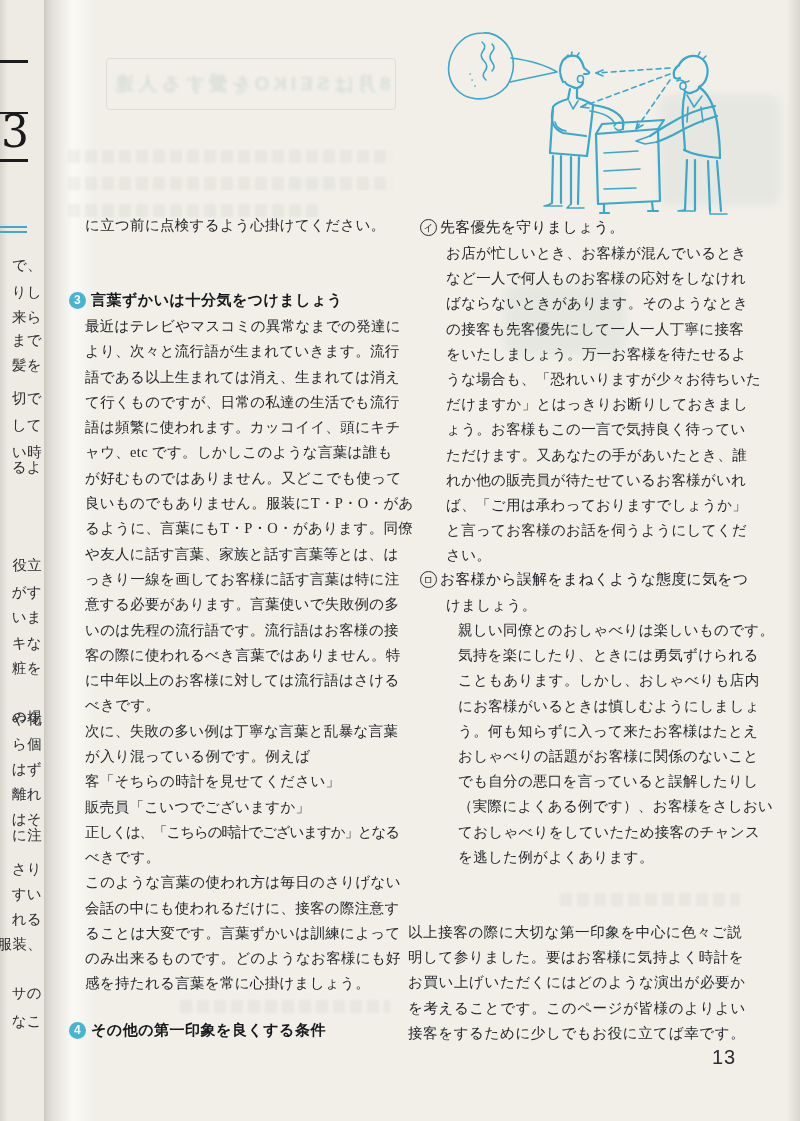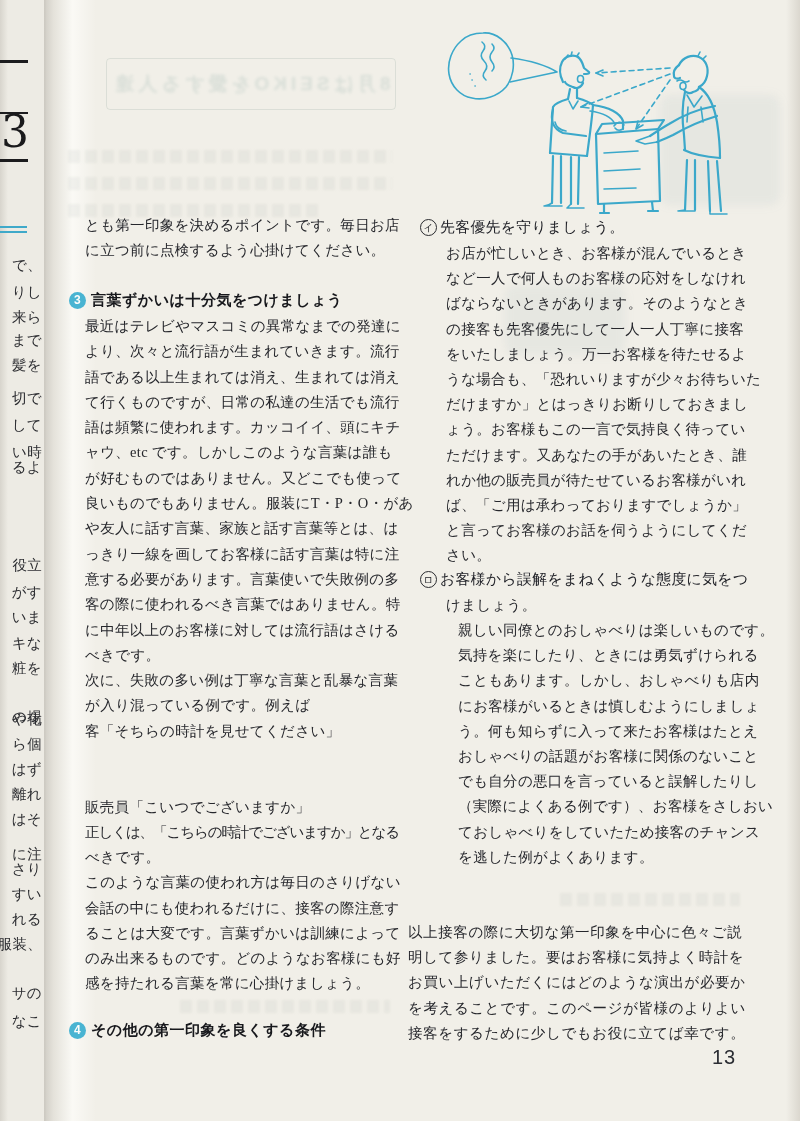--- a/index.html
+++ b/index.html
@@ -78,21 +78,21 @@
     <span class="frag" style="top: 585px;">がす</span>
     <span class="frag" style="top: 610px;">いま</span>
     <span class="frag" style="top: 636px;">キな</span>
     <span class="frag" style="top: 661px;">粧を</span>
     <span class="frag" style="top: 710px;">の場</span>
     <span class="frag" style="top: 712px;">や化</span>
     <span class="frag" style="top: 737px;">ら個</span>
     <span class="frag" style="top: 762px;">はず</span>
     <span class="frag" style="top: 787px;">離れ</span>
     <span class="frag" style="top: 812px;">はそ</span>
-    <span class="frag" style="top: 847px;">に注</span>
+    <span class="frag" style="top: 828px;">に注</span>
     <span class="frag" style="top: 862px;">さり</span>
     <span class="frag" style="top: 887px;">すい</span>
     <span class="frag" style="top: 912px;">れる</span>
     <span class="frag" style="top: 937px;">服装、</span>
     <span class="frag" style="top: 986px;">サの</span>
     <span class="frag" style="top: 1014px;">なこ</span>
   </div>
 <div class="abs fold"></div>
 <div class="abs edge-right"></div>
 
@@ -162,41 +162,42 @@
     <path class="ln dash" d="M244,58 L170,63"></path>
     <path class="ln thin" d="M170,63 l7,-3 M170,63 l7,3"></path>
     <path class="ln dash" d="M244,64 L155,97"></path>
     <path class="ln thin" d="M155,97 l7,-4 M155,97 l8,1"></path>
     <path class="ln dash" d="M244,70 L210,119"></path>
     <path class="ln thin" d="M210,119 l2,-8 M210,119 l7,-4"></path>
   </g>
 </svg>
 
 <div class="abs tcol" style="left:85px;top:213px;width:316px;">
-    <div class="tl">とも第一印象を決めるポイントです。毎日お店</div>
     <div class="tl">に立つ前に点検するよう心掛けてください。</div>
   </div>
 
 <div class="abs h-sec" style="left:69px;top:291px;">
   <span class="numcirc">3</span>
   <span>言葉ずかいは十分気をつけましょう</span>
 </div>
 
 <div class="abs tcol" style="left:85px;top:314px;width:316px;">
     <div class="tl">最近はテレビやマスコミの異常なまでの発達に</div>
     <div class="tl">より、次々と流行語が生まれていきます。流行</div>
     <div class="tl">語である以上生まれては消え、生まれては消え</div>
     <div class="tl">て行くものですが、日常の私達の生活でも流行</div>
     <div class="tl">語は頻繁に使われます。カッコイイ、頭にキチ</div>
     <div class="tl">ャウ、etc です。しかしこのような言葉は誰も</div>
     <div class="tl">が好むものではありません。又どこでも使って</div>
     <div class="tl">良いものでもありません。服装にT・P・O・があ</div>
+    <div class="tl">るように、言葉にもT・P・O・があります。同僚</div>
     <div class="tl">や友人に話す言葉、家族と話す言葉等とは、は</div>
     <div class="tl">っきり一線を画してお客様に話す言葉は特に注</div>
     <div class="tl">意する必要があります。言葉使いで失敗例の多</div>
+    <div class="tl">いのは先程の流行語です。流行語はお客様の接</div>
     <div class="tl">客の際に使われるべき言葉ではありません。特</div>
     <div class="tl">に中年以上のお客様に対しては流行語はさける</div>
     <div class="tl">べきです。</div>
     <div class="tl">次に、失敗の多い例は丁寧な言葉と乱暴な言葉</div>
     <div class="tl">が入り混っている例です。例えば</div>
     <div class="tl">客「そちらの時計を見せてください」</div>
   </div>
 
 <div class="abs tcol" style="left:85px;top:795px;width:316px;">
   <span>販売員「</span><span class="emph">こいつ</span><span>でございますか」</span>

